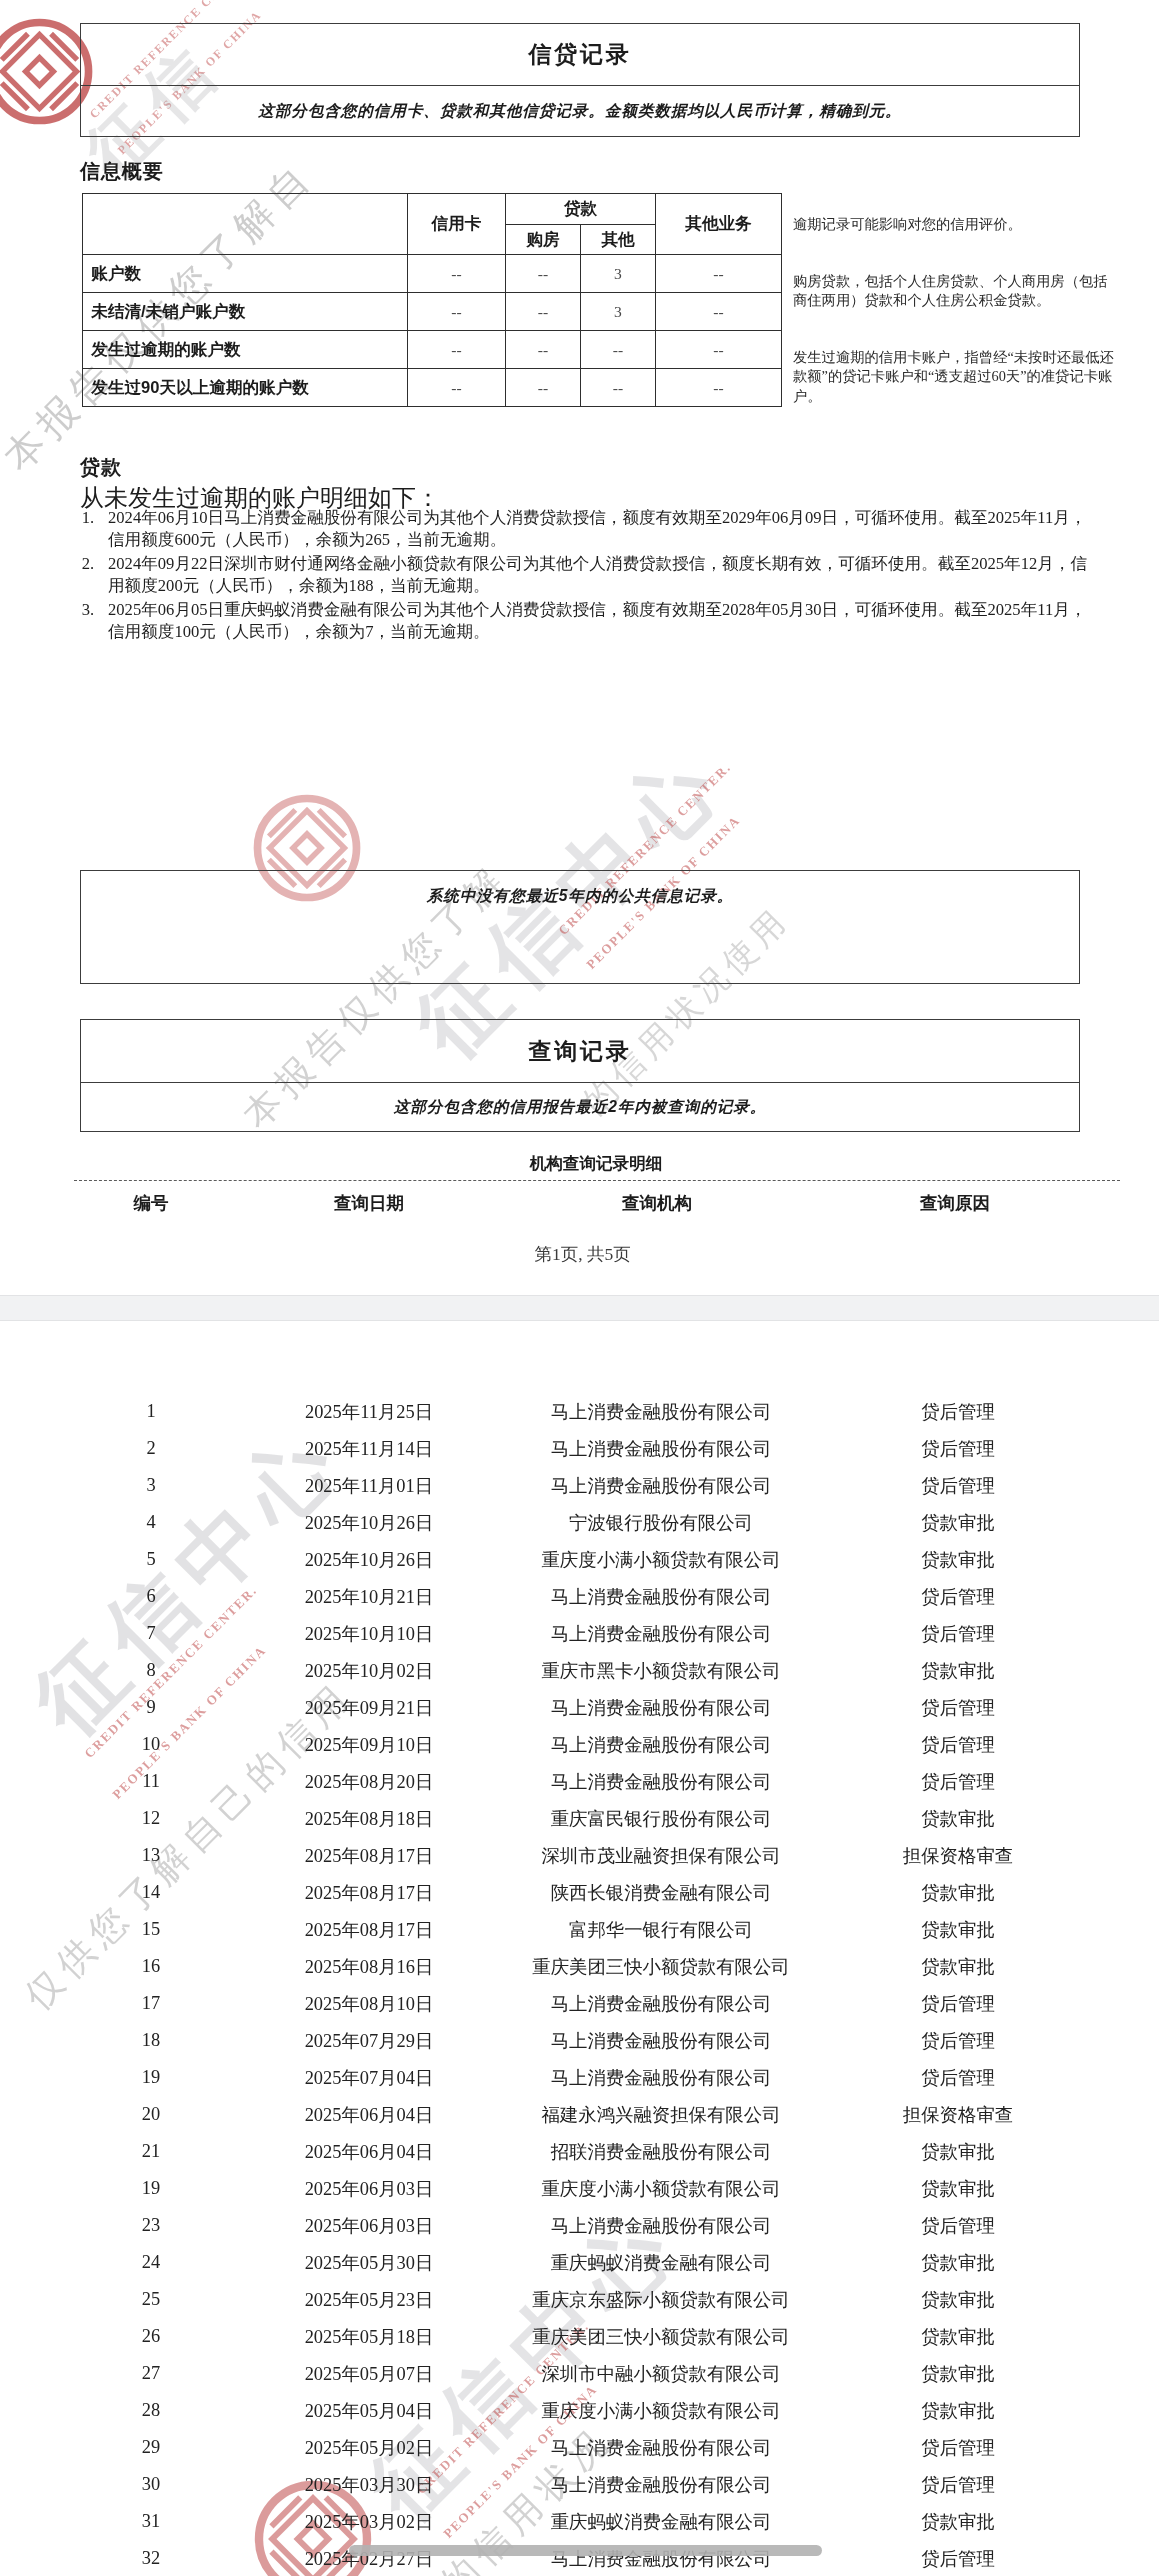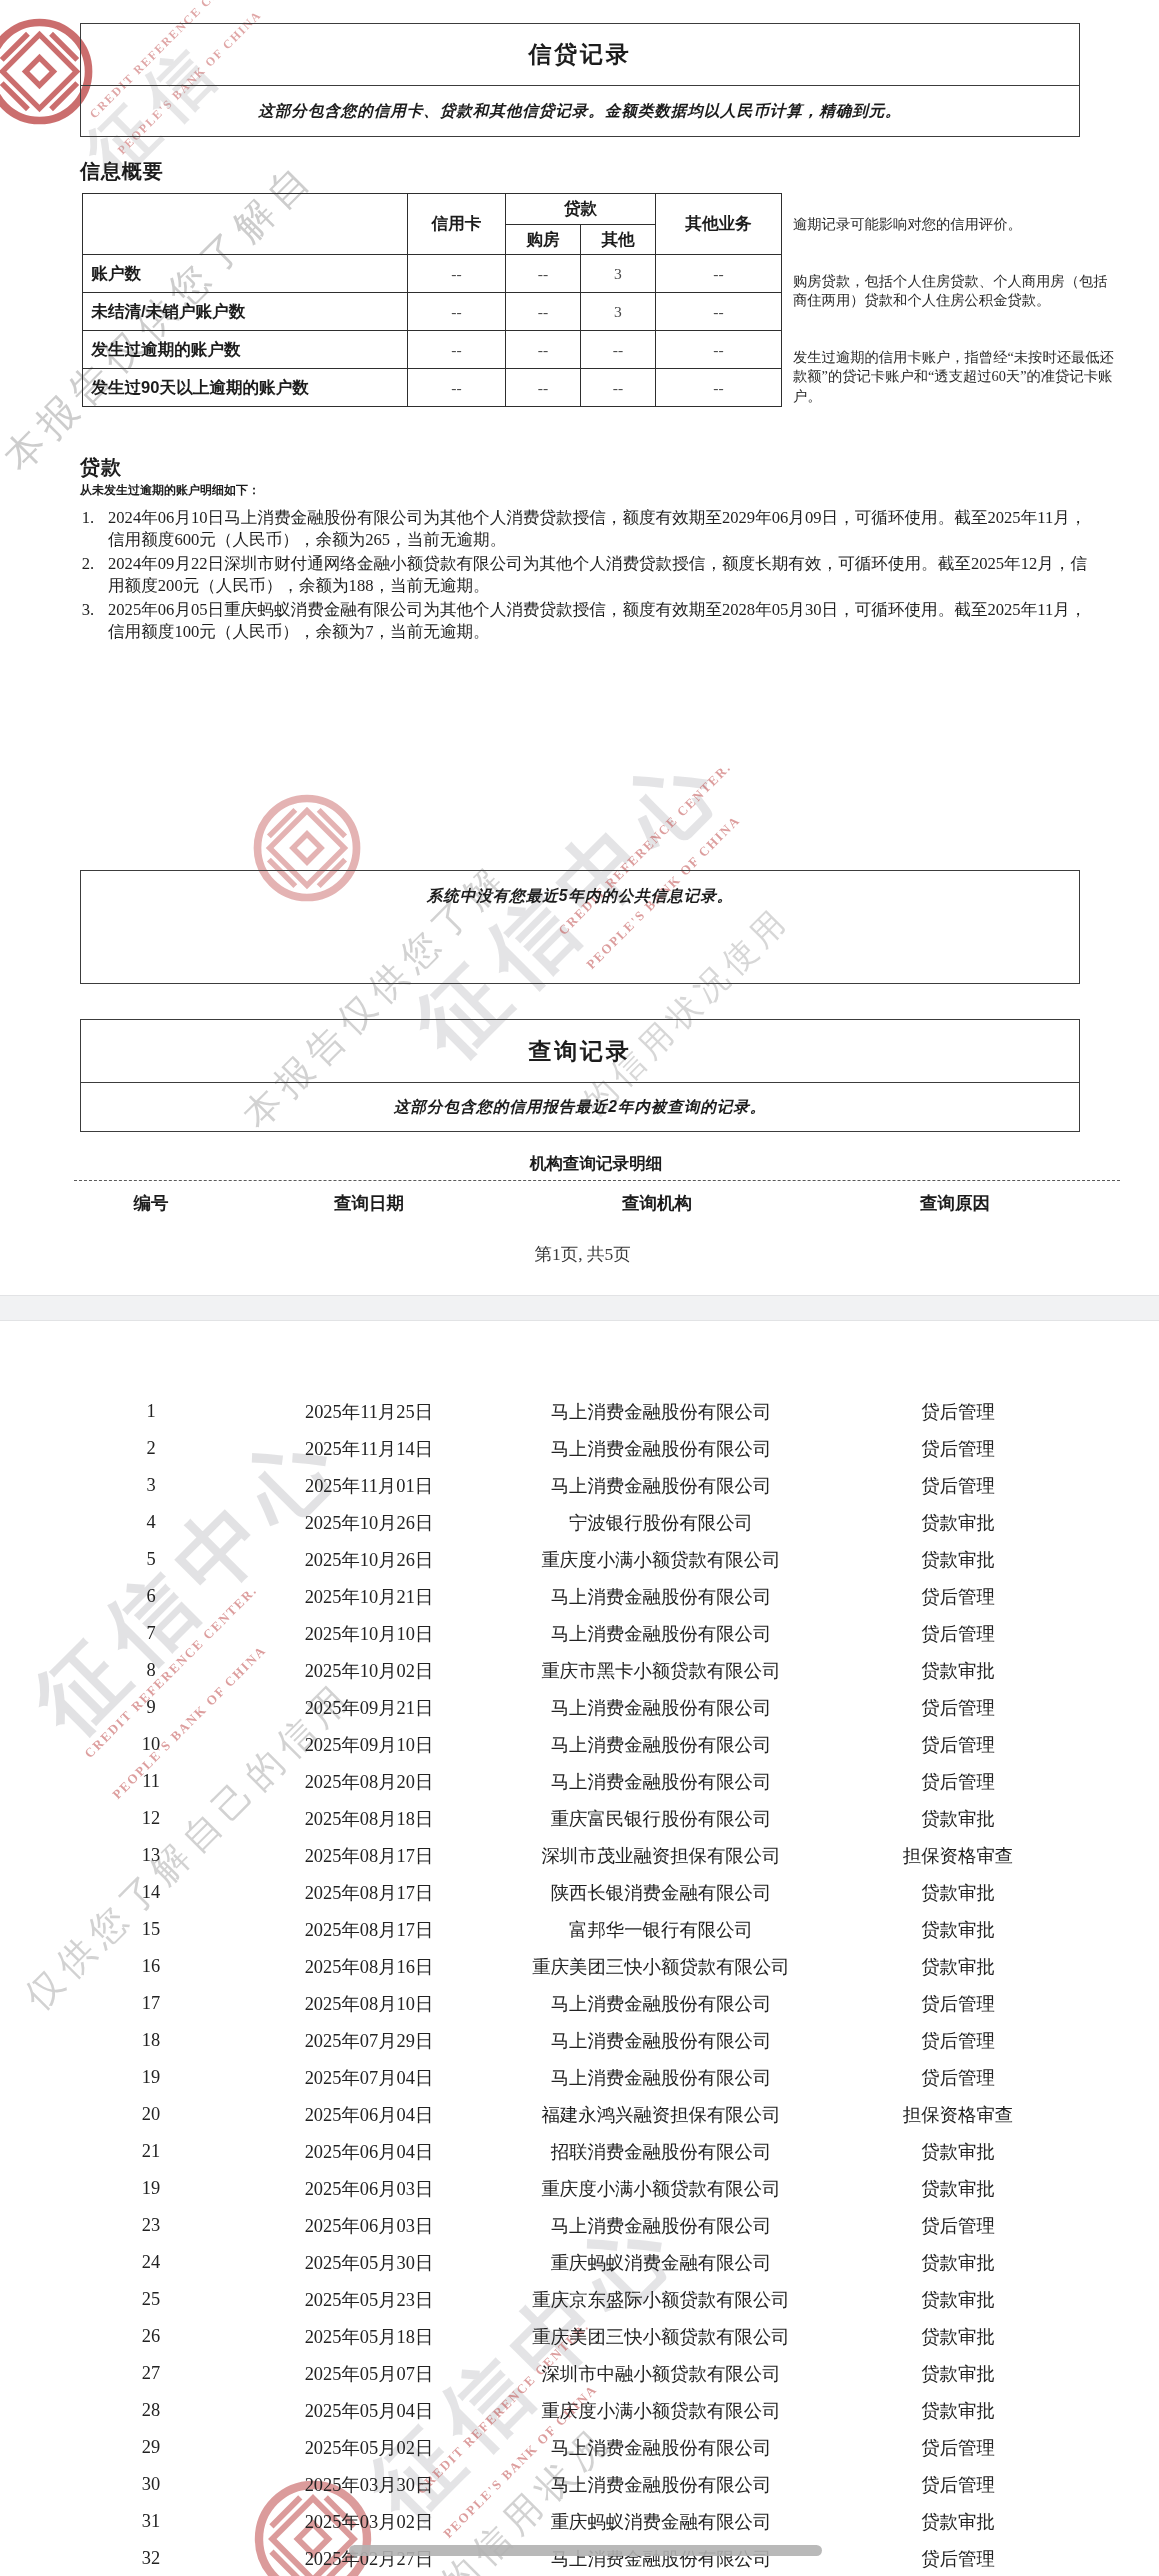--- a/index.html
+++ b/index.html
@@ -30,21 +30,21 @@
   table.sumtab th,table.sumtab td{border:0.9px solid #2e2e2e;overflow:hidden;}
   table.sumtab th{font-size:16.6px;font-weight:700;text-align:center;vertical-align:middle;}
   table.sumtab td.lbl{font-size:16.6px;font-weight:700;text-align:left;padding-left:8.3px;vertical-align:middle;}
   table.sumtab td.val{font-family:"Liberation Serif","DejaVu Serif",serif;font-size:15.6px;color:#474747;
                       text-align:center;vertical-align:middle;font-weight:400;}
 
   .note{position:absolute;left:793px;width:322px;font-family:"Liberation Serif","DejaVu Serif",serif;
         font-size:14.3px;line-height:19.3px;color:#2a2a2a;}
 
   
-  .loan-sub{position:absolute;font-size:12px;font-weight:700;}
+  .loan-sub{position:absolute;font-size:24px;font-weight:400;}
   .loans{position:absolute;left:80px;top:507px;width:1017px;
          font-family:"Liberation Serif","DejaVu Serif",serif;font-size:16.6px;line-height:22px;color:#1e1e1e;}
   .loan-item{position:relative;padding-left:28px;margin-bottom:1.8px;}
   .loan-item .no{position:absolute;left:1.8px;top:0;}
 
   
   .qt-title{position:absolute;left:80px;width:1032px;text-align:center;font-size:16.6px;font-weight:700;}
   .dashline{position:absolute;left:74px;width:1046px;border-top:1.8px dashed #5a5a5a;}
   .qt-head{position:absolute;left:0;top:1191px;width:1159px;height:28px;}
   .qt-head span{position:absolute;transform:translateX(-50%);font-size:17.5px;font-weight:700;white-space:nowrap;}

